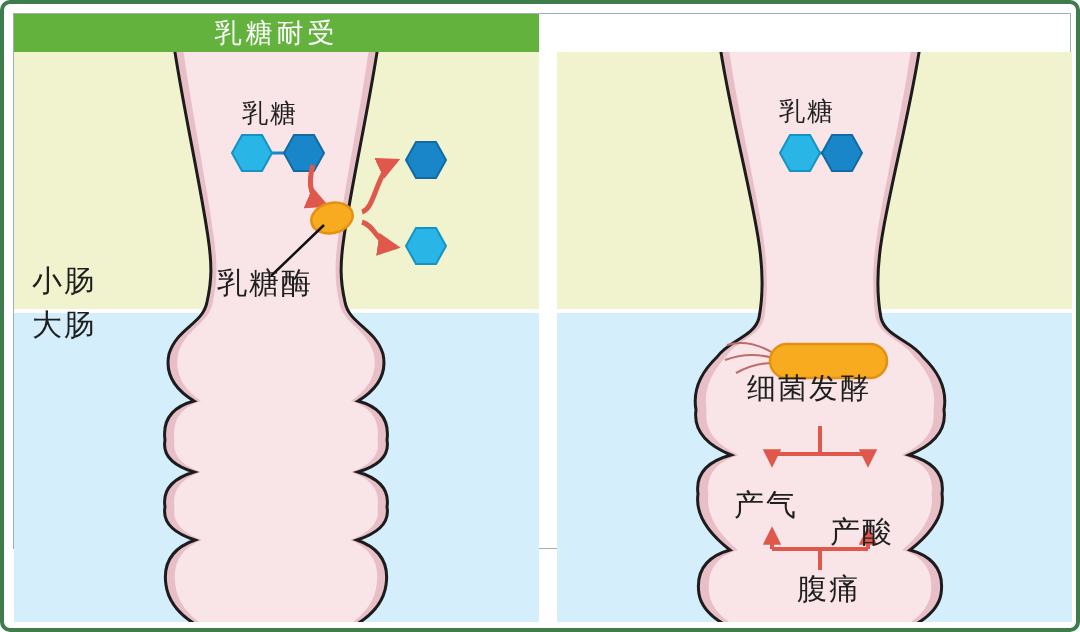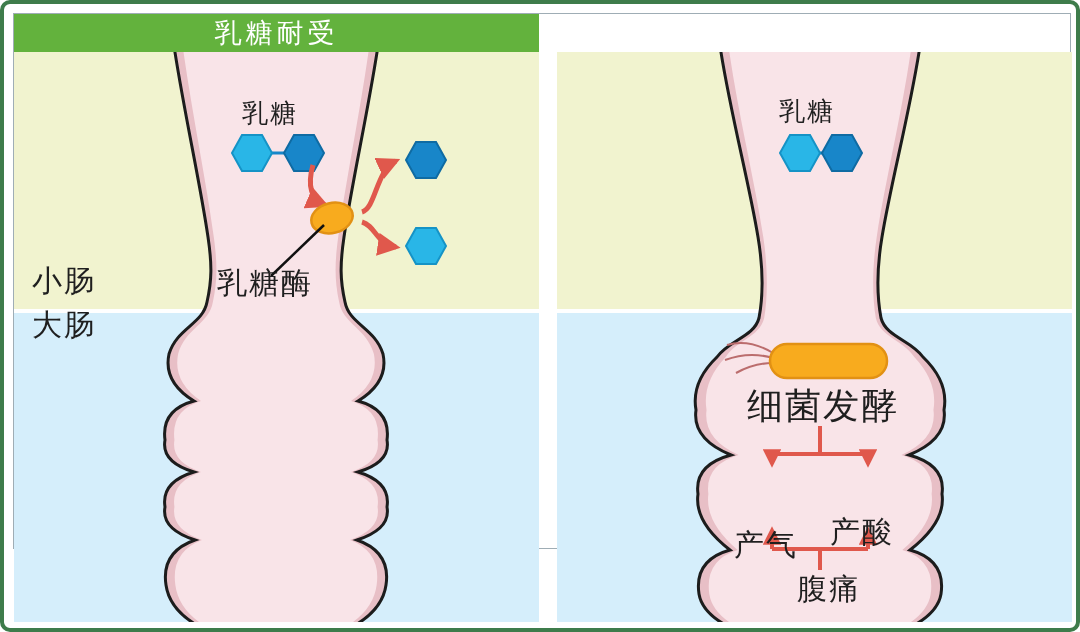--- a/index.html
+++ b/index.html
@@ -148,21 +148,21 @@
 
           <g stroke="#e0584c" stroke-width="4" fill="none">
             <path d="M 215,497 L 215,478" marker-end="url(#ah2)"></path>
             <path d="M 311,497 L 311,478" marker-end="url(#ah2)"></path>
             <line x1="215" y1="497" x2="311" y2="497"></line>
             <line x1="263" y1="497" x2="263" y2="518"></line>
           </g>
         </svg>
 
         <div class="lbl lbl-md" style="left:222px;top:46px;">乳糖</div>
-        <div class="lbl lbl-lg" style="left:190px;top:335px;font-size:36px;">细菌发酵</div>
-        <div class="lbl lbl-lg" style="left:177px;top:436px;margin-top:40px;">产气</div>
+        <div class="lbl lbl-lg" style="left:190px;top:321px;font-size:29px;">细菌发酵</div>
+        <div class="lbl lbl-lg" style="left:177px;top:436px;">产气</div>
         <div class="lbl lbl-lg" style="left:273px;top:463px;">产酸</div>
         <div class="lbl lbl-lg" style="left:240px;top:520px;">腹痛</div>
       </div>
     </div>
 
   </div>
 </div>
 
 </body></html>

